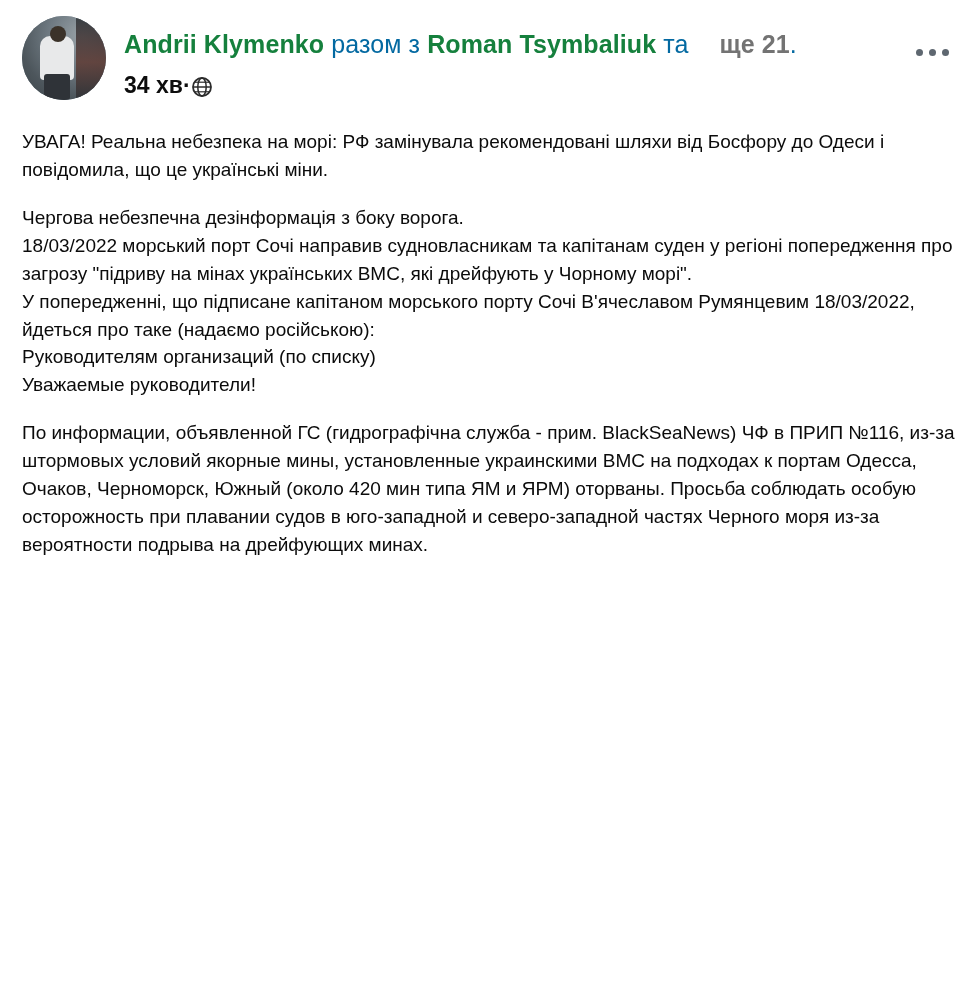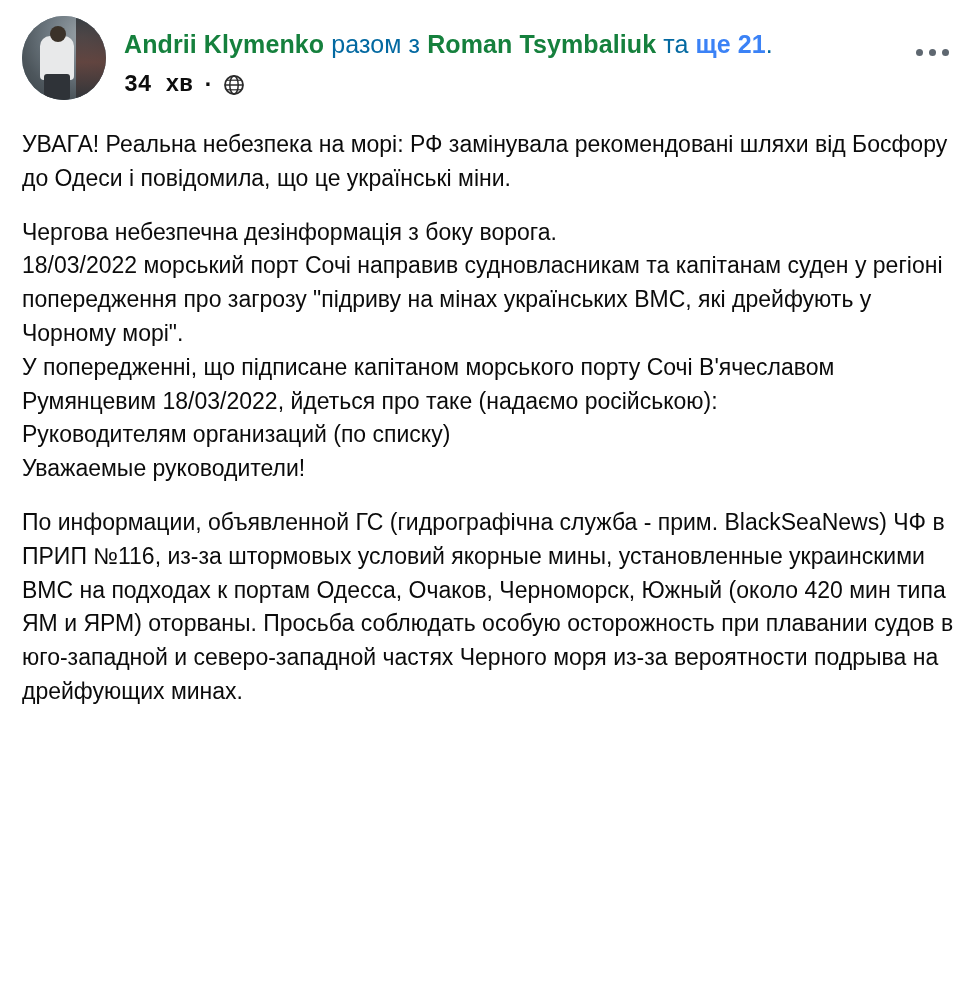--- a/index.html
+++ b/index.html
@@ -92,30 +92,30 @@
   .byline .name {
     font-weight: 700;
     color: #15803d;
   }
   .byline .muted {
     color: #0369a1;
     font-weight: 400;
   }
   .byline .more-count {
     font-weight: 700;
-    color: #3b82f6;
+    color: #737373;
+    margin-left: 24px;
   }
   .meta {
     margin-top: 10px;
     font-size: 23px;
     color: #0d0d0d;
     font-weight: 700;
     display: flex;
-    gap: 8px;
-    font-family: Liberation Mono, monospace;
+    align-items: center;
   }
   .meta .dot {
     font-weight: 700;
     color: #0d0d0d;
   }
   .globe-icon {
     display: inline-block;
     width: 22px;
     height: 22px;
     position: relative;
@@ -135,21 +135,21 @@
   }
   .menu-dots i {
     display: block;
     width: 7px;
     height: 7px;
     border-radius: 50%;
     background: #5e6770;
   }
   .post-body {
     margin-top: 18px;
-    font-size: 23px;
+    font-size: 19px;
     line-height: 1.47;
     color: #0b0b0b;
     letter-spacing: 0;
     word-wrap: break-word;
   }
   .para {
     margin: 0 0 20px 0;
     white-space: pre-wrap;
   }
   .para:last-child {

